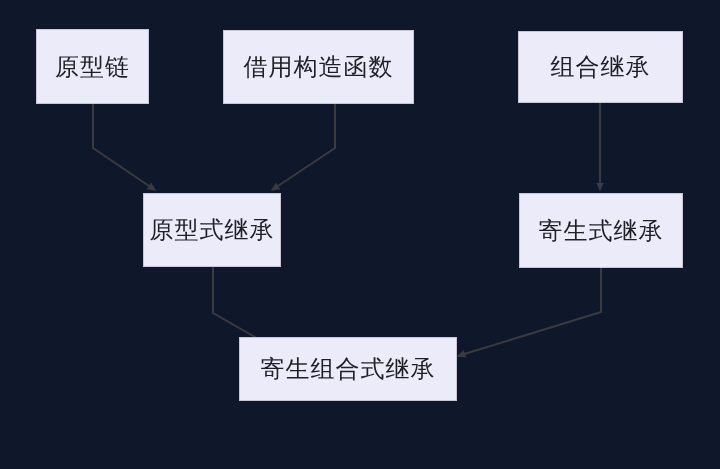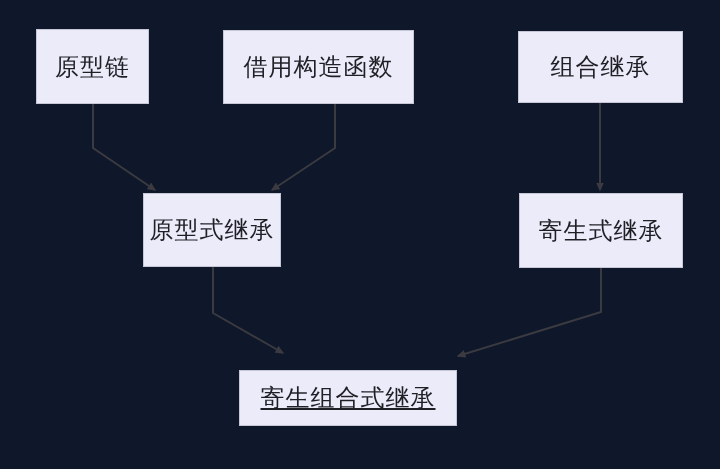--- a/index.html
+++ b/index.html
@@ -58,15 +58,15 @@
         <polyline points="213,267 213,313 283,353" fill="none" stroke="#3a3a40" stroke-width="2" marker-end="url(#arrowhead)"></polyline>
         <polyline points="601,268 601,312 458,356" fill="none" stroke="#3a3a40" stroke-width="2" marker-end="url(#arrowhead)"></polyline>
       </g>
   </svg>
   <div id="node-layer">
       <div class="node" style="left: 36px; top: 29px; width: 113px; height: 75px;">原型链</div>
       <div class="node" style="left: 223px; top: 30px; width: 191px; height: 74px;">借用构造函数</div>
       <div class="node" style="left: 518px; top: 31px; width: 165px; height: 72px;">组合继承</div>
       <div class="node" style="left: 143px; top: 193px; width: 138px; height: 74px;">原型式继承</div>
       <div class="node" style="left: 519px; top: 193px; width: 164px; height: 75px; text-align: right;">寄生式继承</div>
-      <div class="node" style="left: 239px; top: 370px; width: 218px; height: 56px; text-decoration: underline;">寄生组合式继承</div>
+      <div class="node" style="left: 239px; top: 337px; width: 218px; height: 64px;">寄生组合式继承</div>
     </div>
 </div>
 
 </body></html>

